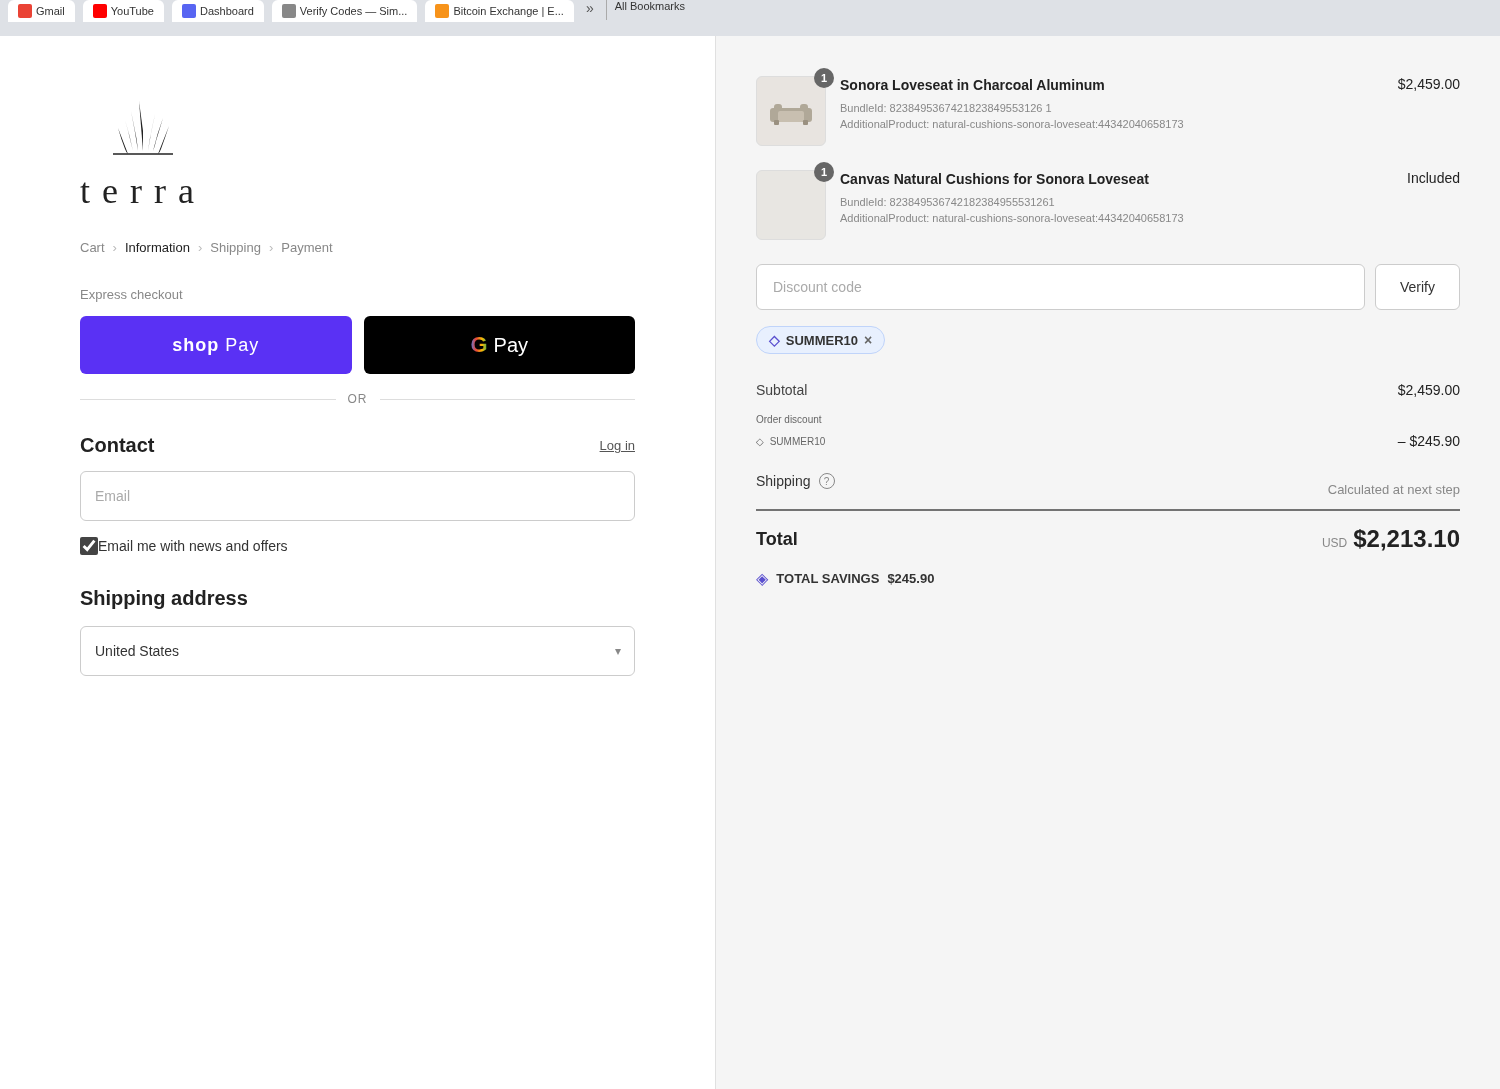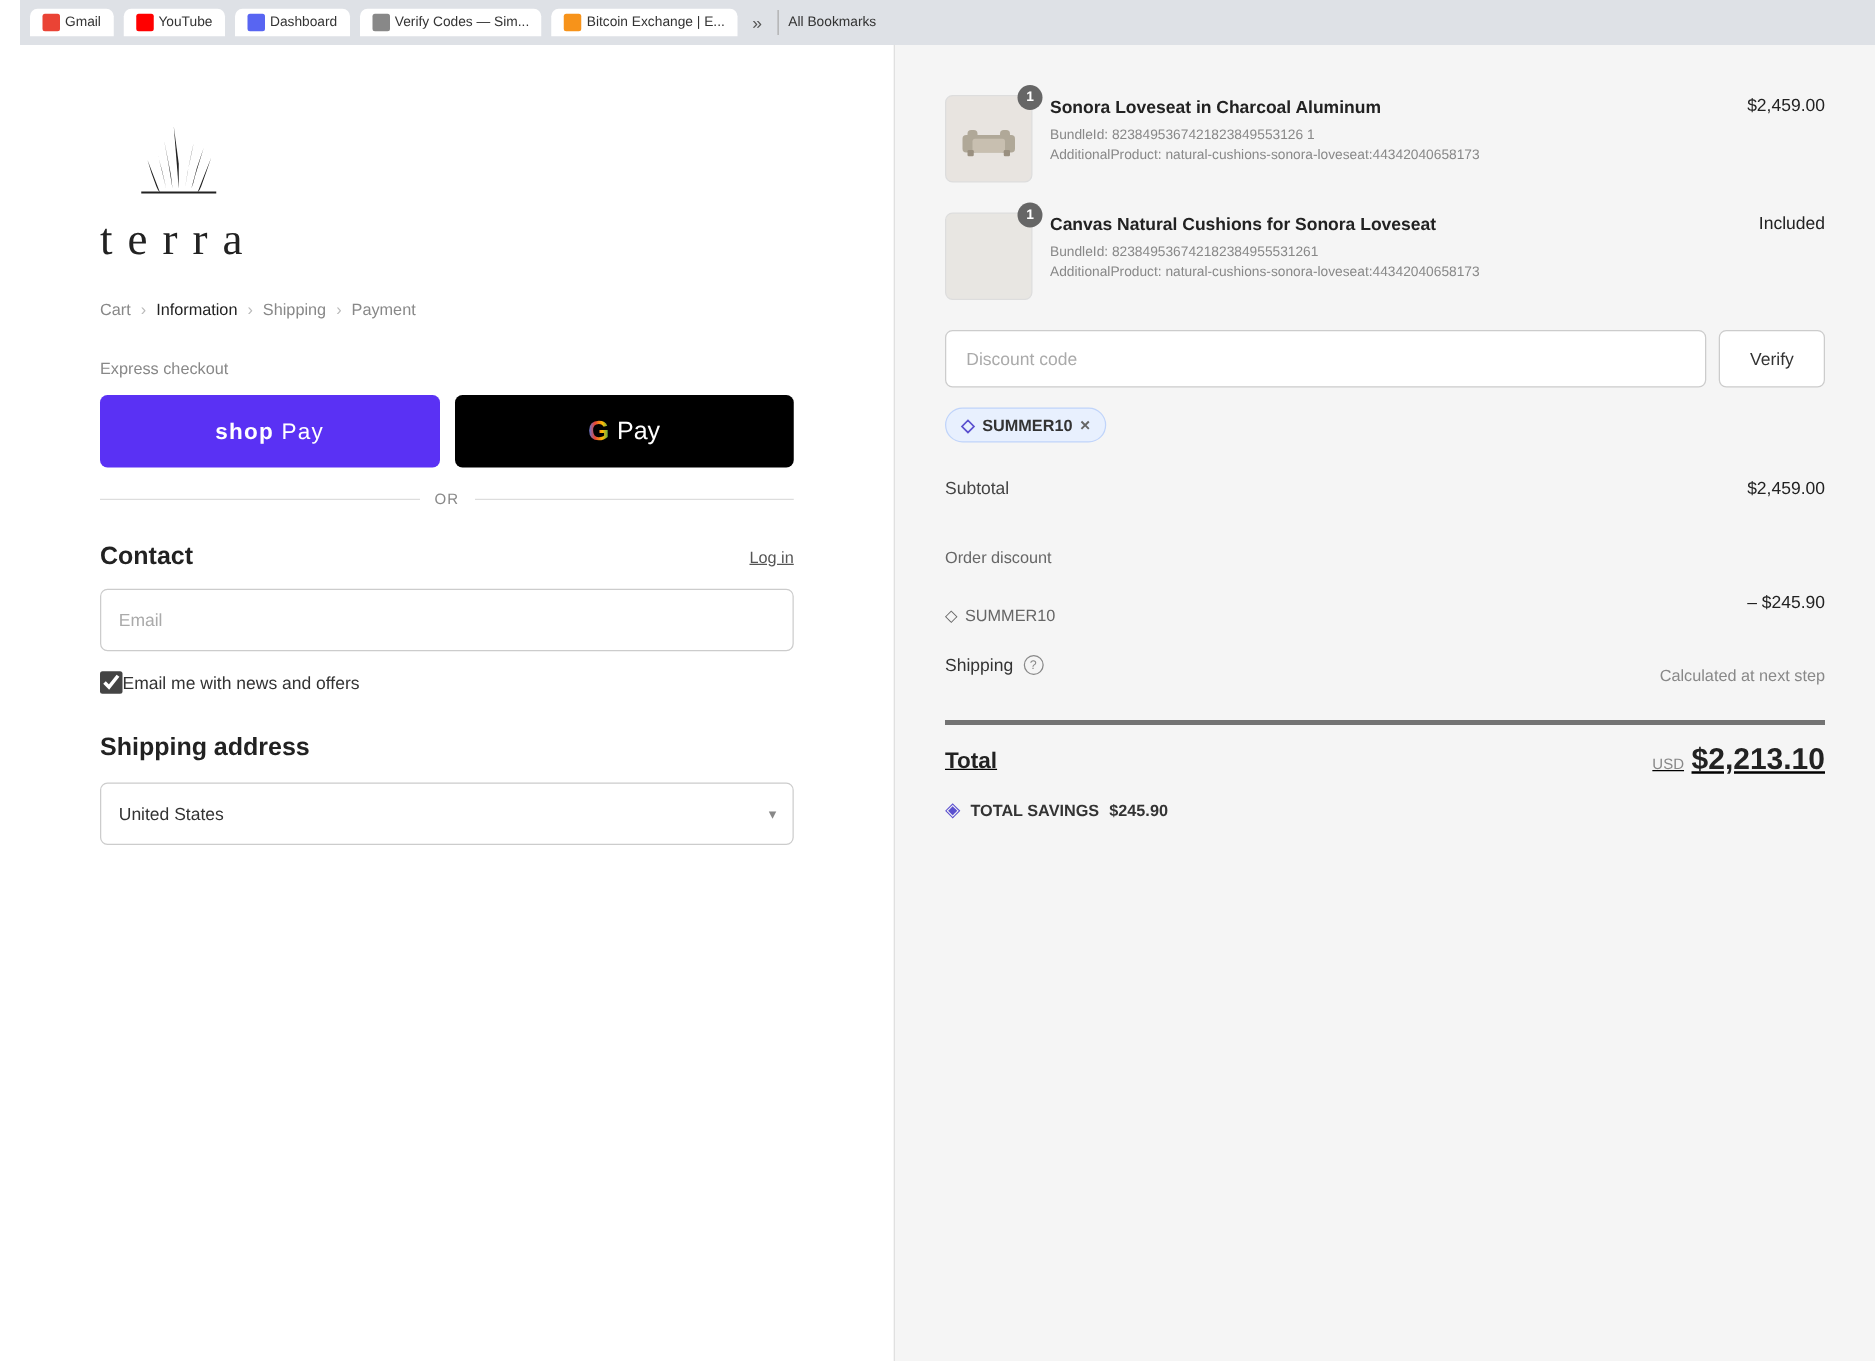--- a/index.html
+++ b/index.html
@@ -1,25 +1,25 @@
 <!DOCTYPE html>
 <html><head>
   <meta charset="utf-8">
   <style>
     * { box-sizing: border-box; margin: 0; padding: 0; }
     body { font-family: -apple-system, BlinkMacSystemFont, 'Segoe UI', Arial, sans-serif; background: #fff; display: flex; height: 1089px; overflow: hidden; }
 
     
     .browser-chrome {
       position: fixed;
-      top: 0; left: 16px; right: 0;
+      top: 0; left: 0; right: 0;
       height: 36px;
       background: #dee1e6;
       display: flex;
-      align-items: center;
+      align-items: flex-start;
       padding: 0 8px;
       gap: 8px;
       z-index: 100;
       font-size: 12px;
     }
     .tab-item {
       display: flex;
       align-items: center;
       gap: 4px;
       padding: 4px 10px;
@@ -399,25 +399,23 @@
       justify-content: space-between;
       align-items: center;
       padding: 8px 0;
       font-size: 14px;
       color: #333;
     }
     .summary-row .label { color: #444; }
     .summary-row .value { color: #222; }
     .discount-line {
       display: flex;
-      align-items: center;
       gap: 6px;
-      font-size: 13px;
+      font-size: 10px;
       color: #666;
-      margin-top: 24px;
     }
     .shipping-info {
       display: flex;
       align-items: center;
       gap: 4px;
     }
     .info-icon {
       width: 16px;
       height: 16px;
       border: 1px solid #888;
@@ -426,23 +424,22 @@
       align-items: center;
       justify-content: center;
       font-size: 10px;
       color: #888;
     }
     .total-row {
       display: flex;
       justify-content: space-between;
       align-items: center;
       padding: 14px 0 8px;
-      border-top: 4px solid #737373;
-      margin-top: 20px;
-      text-decoration: underline;
+      border-top: 2px solid #737373;
+      margin-top: 4px;
     }
     .total-label {
       font-size: 18px;
       font-weight: 700;
       color: #222;
     }
     .total-value-wrapper {
       display: flex;
       align-items: baseline;
       gap: 6px;

